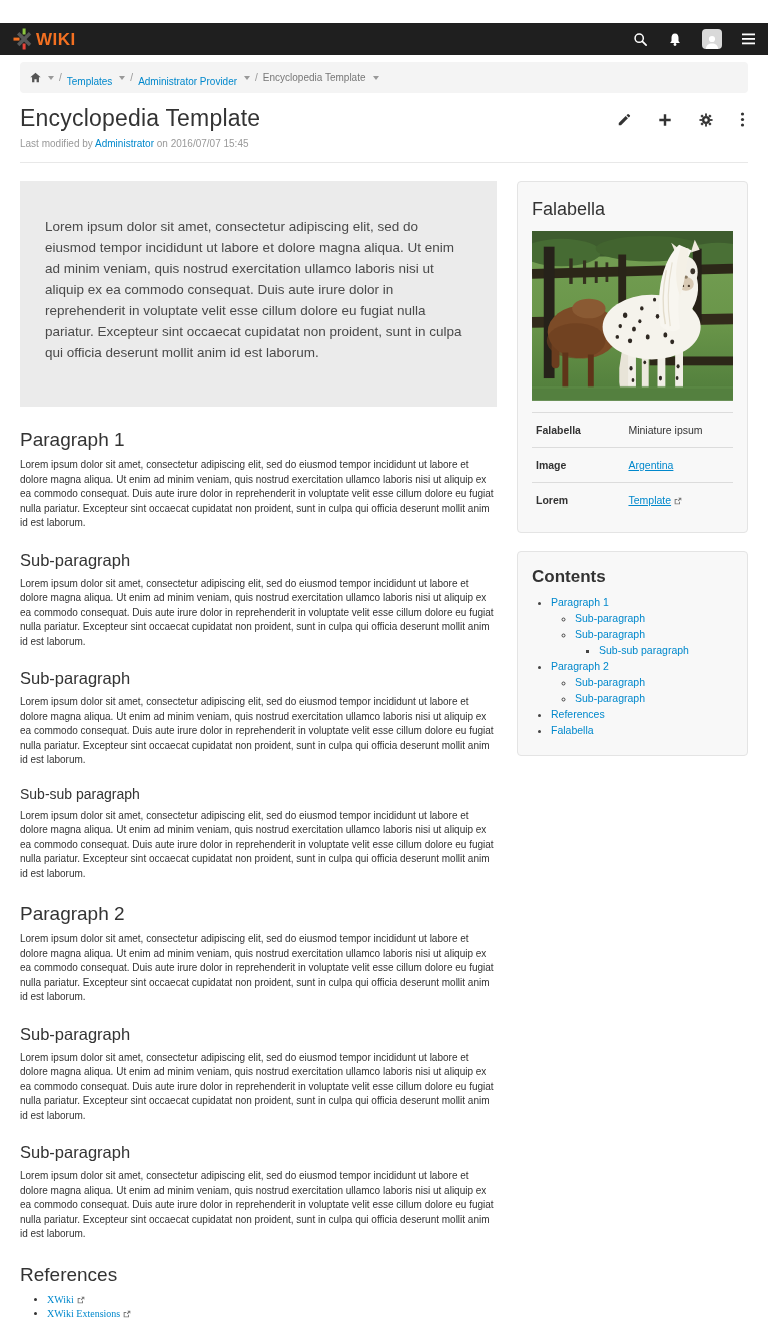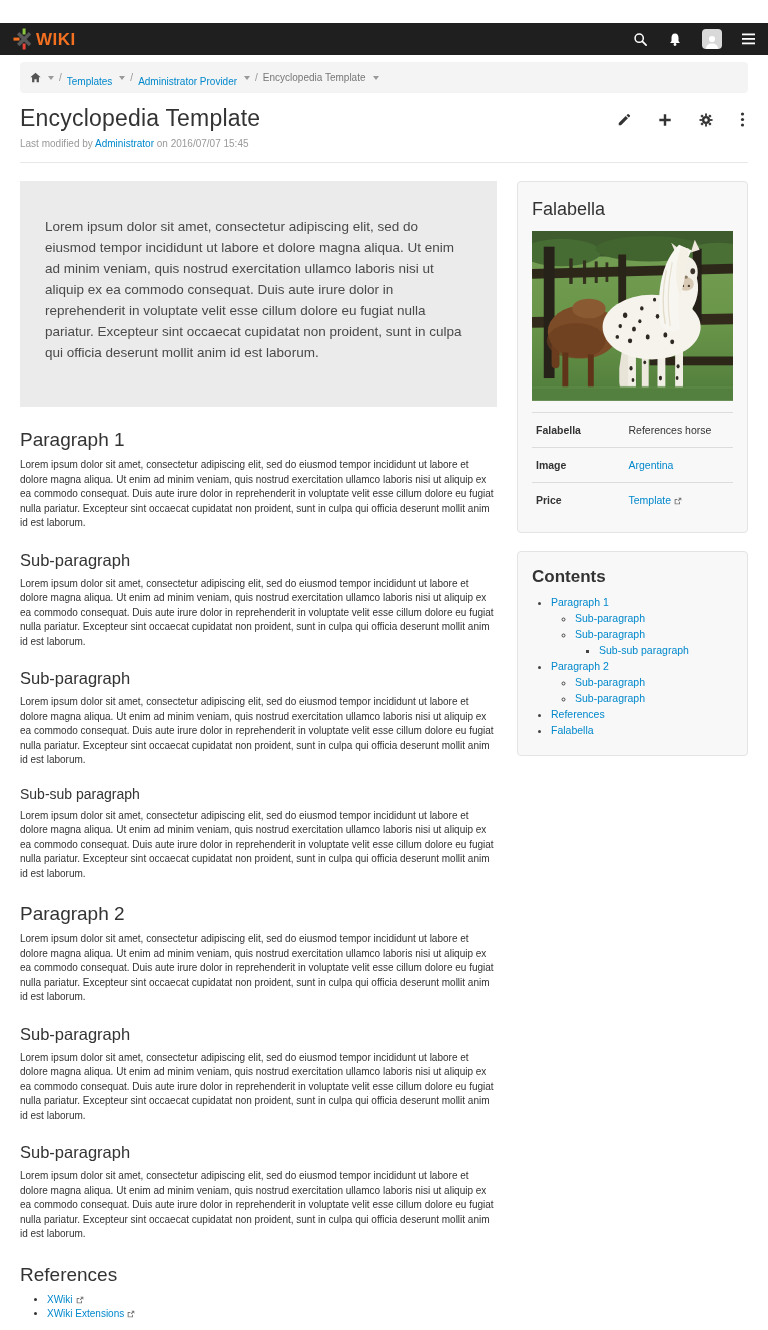--- a/index.html
+++ b/index.html
@@ -42,32 +42,32 @@
   .side { flex:1 1 auto; min-width:0; }
 
   .lead-box { background:#ebebeb; padding:35px 25px 44px; font-size:13.5px; line-height:1.56; color:#4a4a4a; }
 
   .main h2 { font-size:19px; font-weight:400; margin:22px 0 7px; color:#333; }
   .main h3 { font-size:16.5px; font-weight:400; margin:20px 0 7px; color:#333; }
   .main h4 { font-size:14px; font-weight:400; margin:18px 0 7px; color:#333; }
   p.body-par { font-size:10px; line-height:1.45; margin:0; color:#333; }
 
   .ref-list { margin:8px 0 0; padding-left:27px; font-size:10px; list-style:disc; }
-  .ref-list li { margin:3px 0; color:#333; }
+  .ref-list li { margin:3px 0; color:#333;font-family:Liberation Serif, serif; }
   .ref-list a { color:#0088cc; }
 
   
   .panel { background:#f8f8f8; border:1px solid #e4e4e4; border-radius:4px; padding:13px 14px 15px; margin-bottom:18px; }
   .panel-title { font-size:18px; font-weight:400; margin:4px 0 11px; color:#333; }
   .photo { display:block; width:100%; height:auto; }
   table.info-table { width:100%; border-collapse:collapse; margin-top:11px; font-size:10.5px; }
   table.info-table tr { border-top:1px solid #dcdcdc; }
   table.info-table th { text-align:left; font-weight:bold; padding:11px 4px; width:46%; color:#333; vertical-align:top; }
   table.info-table td { padding:11px 4px; color:#333; }
-  table.info-table a { color:#0088cc; }
+  table.info-table a { color:#0088cc;text-decoration:underline; }
 
   .panel-heading { font-weight:bold; font-size:17px; margin:2px 0 9px; color:#333; }
   .toc ul { margin:0; padding-left:19px; font-size:10.5px; list-style:disc; }
   .toc ul ul { list-style:circle; padding-left:24px; }
   .toc ul ul ul { list-style:square; padding-left:24px; }
   .toc li { margin:4px 0; color:#444; }
   .toc a { color:#0088cc; }
 
   
   .tags-box { margin:17px 20px 0; border:1px solid #e8e8e8; border-radius:4px; padding:9px 12px; display:flex; justify-content:space-between; align-items:center; font-size:10px; color:#999; }
@@ -336,28 +336,28 @@
           </g>
         </g>
         <rect y="160" width="205" height="13" fill="#54803f"></rect>
         <rect y="158" width="205" height="3" fill="#5d8a46" opacity="0.7"></rect>
       </svg>
 
       <table class="info-table">
         <tbody>
             <tr>
           <th>Falabella</th>
-          <td>References horse</td>
+          <td>Miniature ipsum</td>
         </tr>
         <tr>
           <th>Image</th>
           <td><a href="#">Argentina</a></td>
         </tr>
         <tr>
-          <th>Price</th>
+          <th>Lorem</th>
           <td><a href="#"><span>Template</span><svg class="ext-ico inline-svg" width="8" height="8" viewBox="0 0 12 12" fill="#777">
                     <path d="M1 3 v8 h8 v-4 h-1.4 v2.6 h-5.2 v-5.2 H5 V3 Z"></path>
                     <path d="M6.4 1 H11 V5.6 L9.3 3.9 6.9 6.3 5.7 5.1 8.1 2.7 Z"></path>
                   </svg></a></td>
         </tr>
       </tbody>
         </table>
     </div>
 
     <div class="panel toc">

